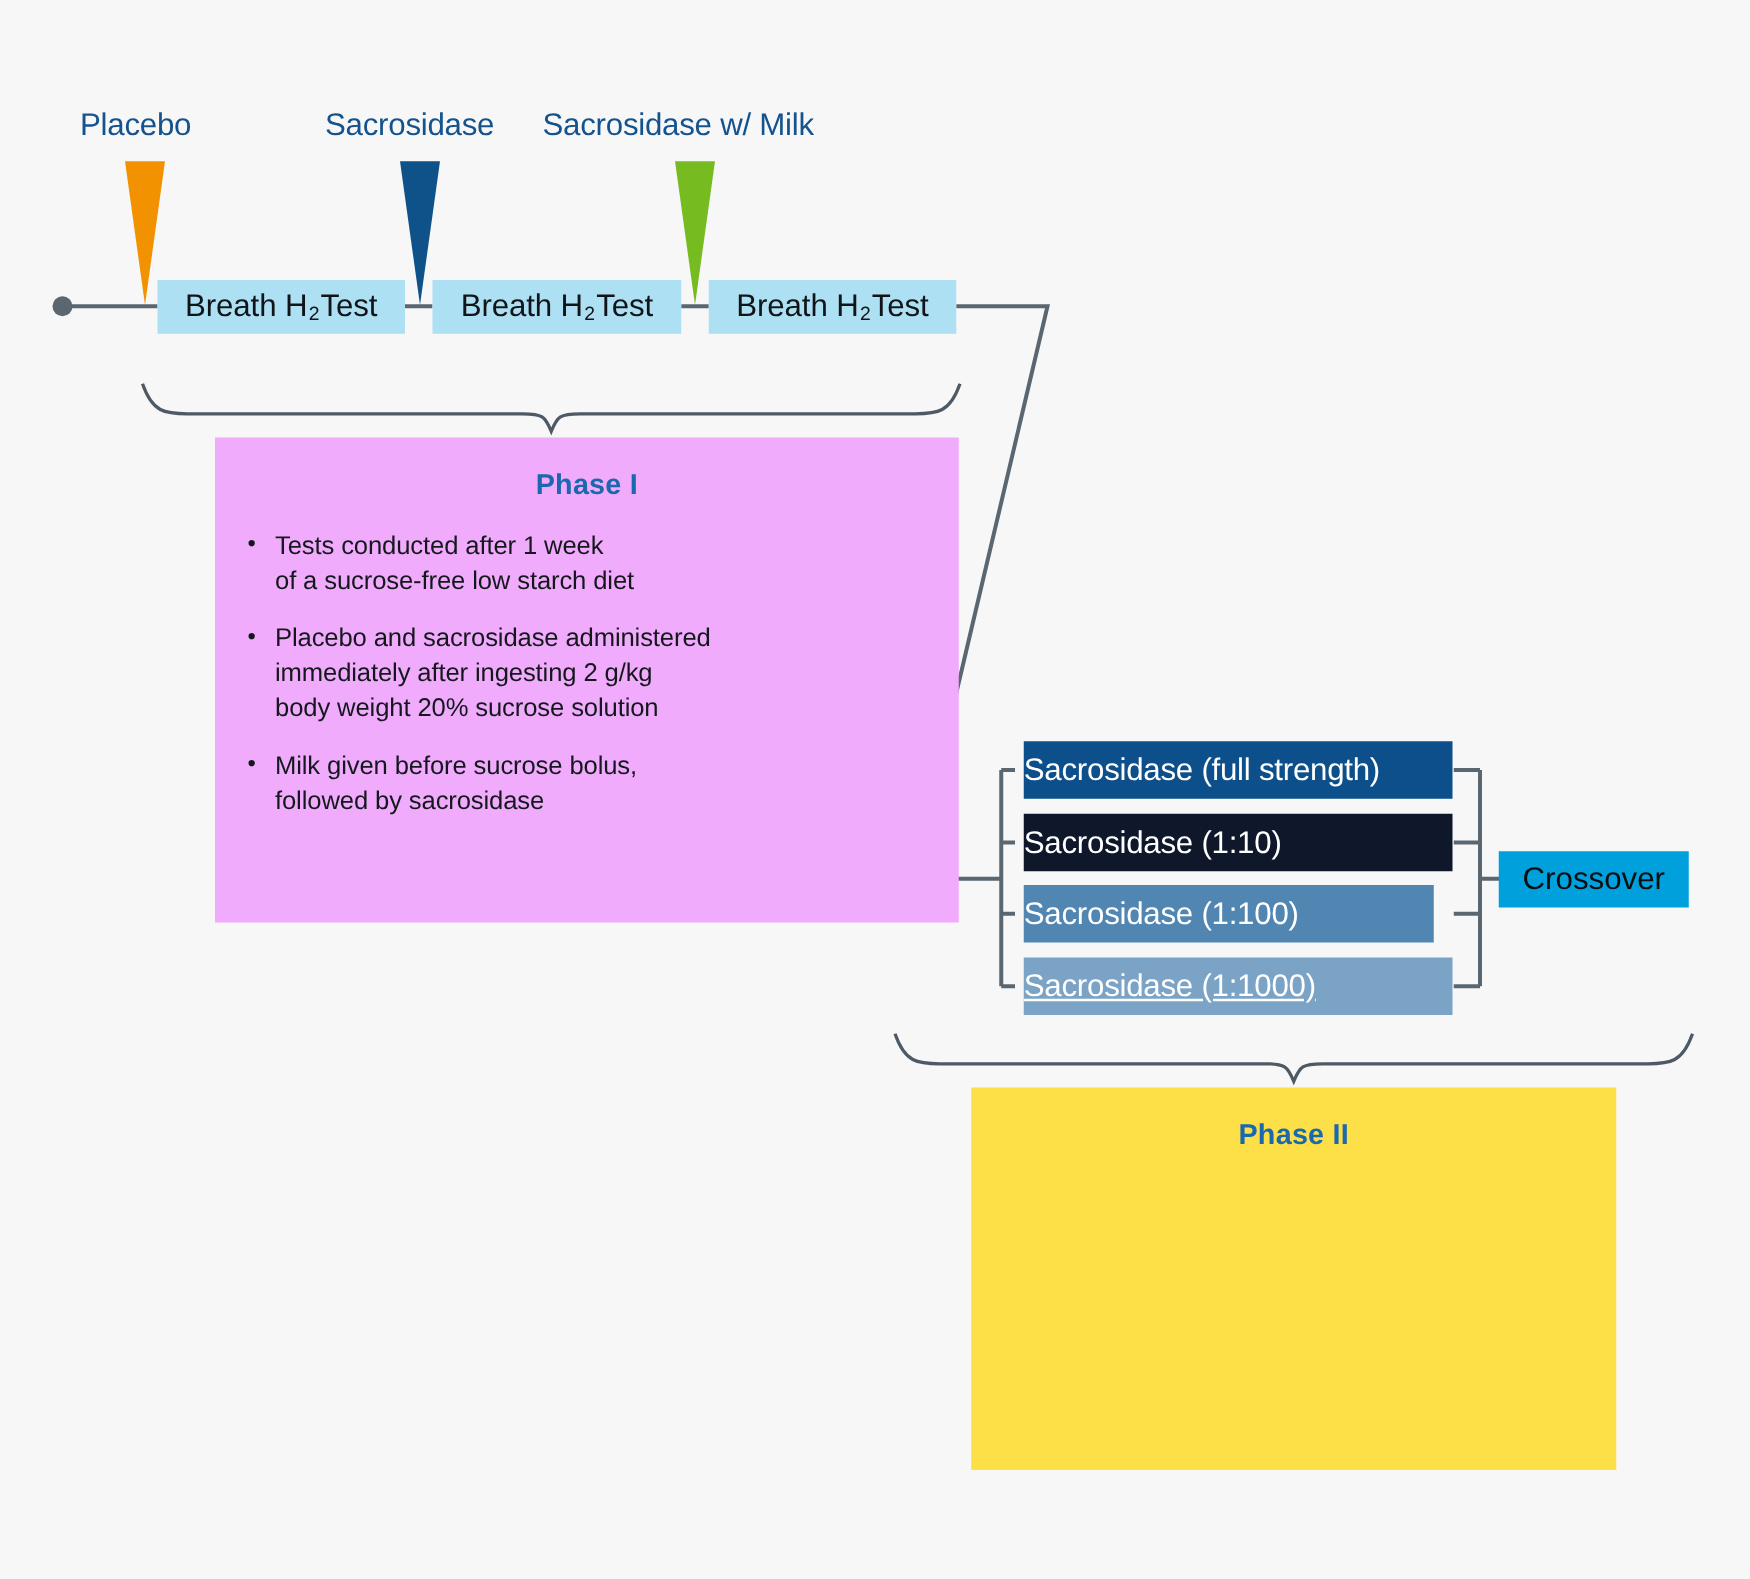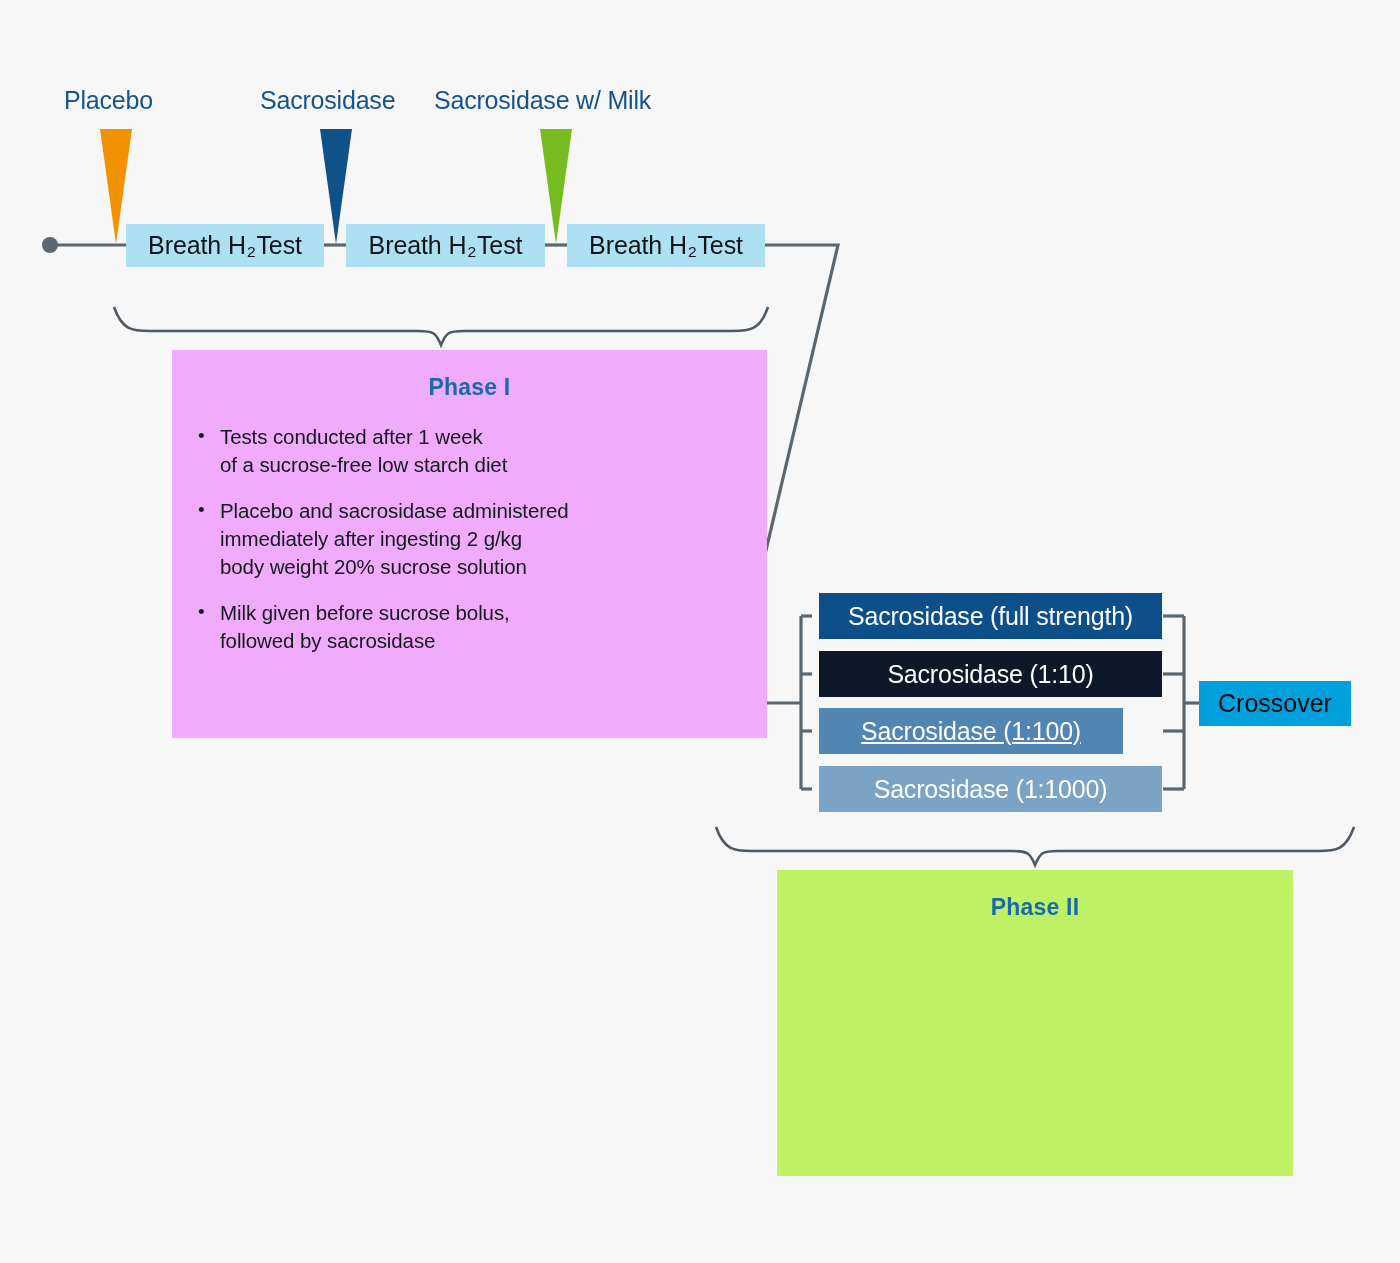--- a/index.html
+++ b/index.html
@@ -88,21 +88,21 @@
     top: -1px;
     font-size: 19px;
     color: #14181c;
   }
 
   
   .dose-bar {
     position: absolute;
     display: flex;
     align-items: center;
-    justify-content: center;
+    justify-content: flex-start;
     color: #ffffff;
     font-size: 25px;
     white-space: nowrap;
     letter-spacing: -0.2px;
   }
   .crossover-box {
     position: absolute;
     display: flex;
     align-items: center;
     justify-content: center;
@@ -203,28 +203,28 @@
 followed by sacrosidase</li>
     </ul>
   </div>
 
   <div class="dose-bar" style="left:819px; top:593px; width:343px; height:46px; background:#0d4f8b;">
     <span>Sacrosidase (full strength)</span>
   </div>
   <div class="dose-bar" style="left:819px; top:651px; width:343px; height:46px; background:#0f172a;">
     <span>Sacrosidase (1:10)</span>
   </div>
-  <div class="dose-bar" style="left:819px; top:708px; width:304px; height:46px; background:#5185b2;text-decoration:underline;">
+  <div class="dose-bar" style="left:819px; top:708px; width:328px; height:46px; background:#5185b2;">
     <span>Sacrosidase (1:100)</span>
   </div>
-  <div class="dose-bar" style="left:819px; top:766px; width:343px; height:46px; background:#7ba3c6;">
+  <div class="dose-bar" style="left:819px; top:766px; width:343px; height:46px; background:#7ba3c6;text-decoration:underline;">
     <span>Sacrosidase (1:1000)</span>
   </div>
 
   <div class="crossover-box" style="left:1199px; top:681px; width:152px; height:45px; background:#00a0dd;">
     <span>Crossover</span>
   </div>
 
-  <div class="info-panel" style="left:777px; top:870px; width:516px; height:306px; background:#bef264;">
+  <div class="info-panel" style="left:777px; top:870px; width:516px; height:306px; background:#fde047;">
     <div class="panel-title" style="margin-top:24px;">Phase II</div>
   </div>
 
 </div>
 
 </body></html>

